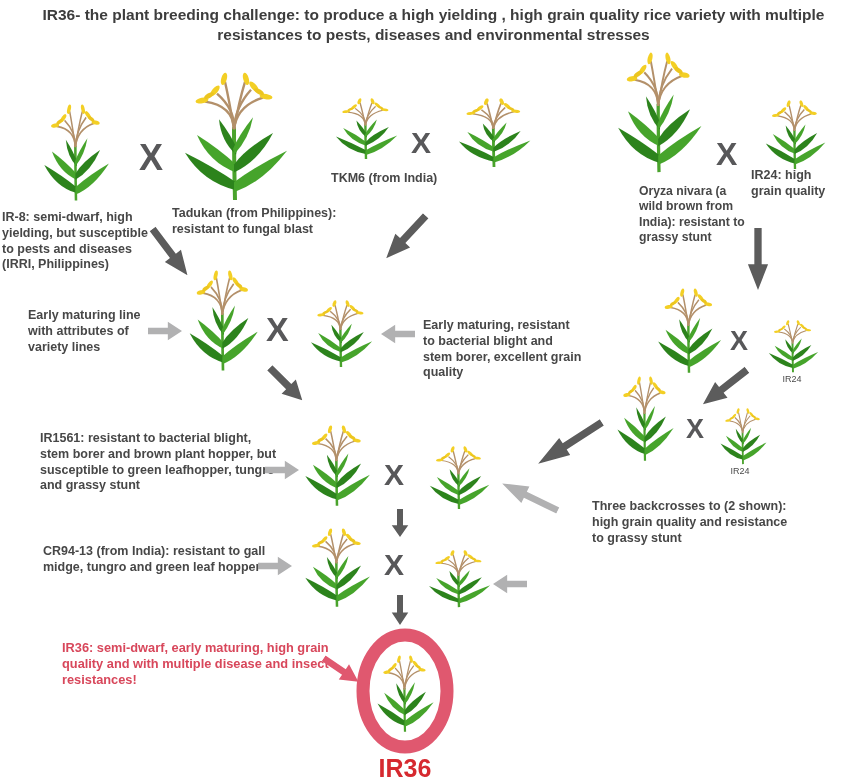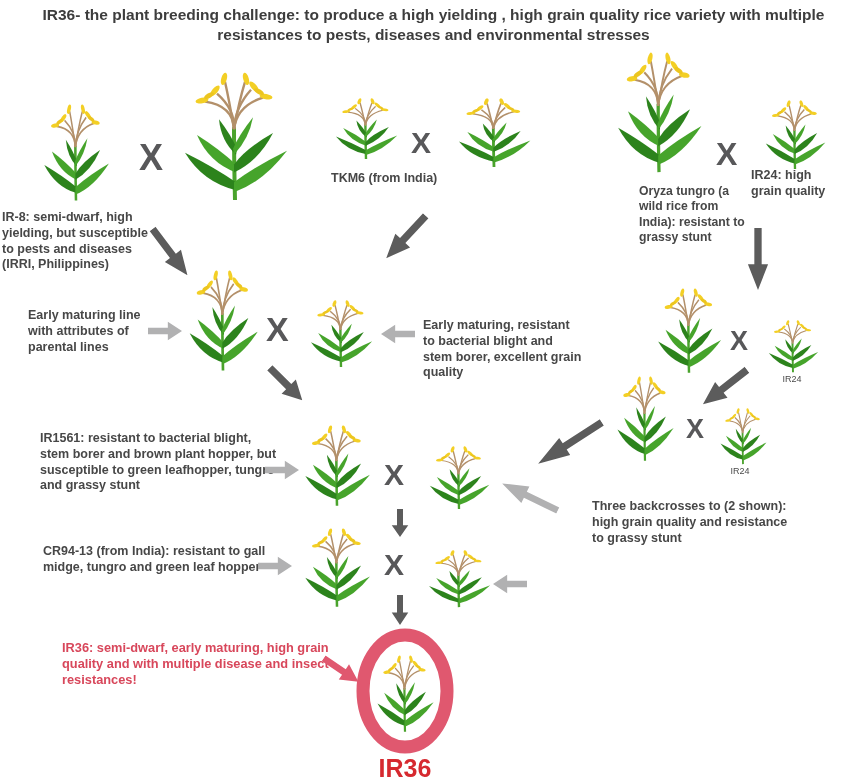--- a/index.html
+++ b/index.html
@@ -75,43 +75,44 @@
 
   <svg class="plant" style="left:610px;top:52px;width:98px;height:122px" viewBox="0 0 120 132" preserveAspectRatio="none">
       <use href="#plant-icon"></use>
     </svg>
   <div class="cross" style="left:716px;top:138px;font-size:32px">X</div>
   <svg class="plant" style="left:760px;top:100px;width:70px;height:70px" viewBox="0 0 120 132" preserveAspectRatio="none">
       <use href="#plant-icon"></use>
     </svg>
 
   <div class="lbl" style="left:2px;top:210px;width:150px">IR-8: semi-dwarf, high yielding, but susceptible to pests and diseases (IRRI, Philippines)</div>
+  <div class="lbl" style="left:172px;top:206px;width:184px">Tadukan (from Philippines): resistant to fungal blast</div>
   <div class="lbl" style="left:331px;top:171px;width:124px">TKM6 (from India)</div>
-  <div class="lbl" style="left:639px;top:184px;width:108px;font-size:12.2px">Oryza tungro (a wild rice from India): resistant to grassy stunt</div>
+  <div class="lbl" style="left:639px;top:184px;width:108px;font-size:12.2px">Oryza nivara (a wild brown from India): resistant to grassy stunt</div>
   <div class="lbl" style="left:751px;top:168px;width:80px">IR24: high grain quality</div>
 
   <svg class="arrow" style="left:141px;top:241px;width:58px;height:22px;transform:rotate(53deg)" viewBox="0 0 60 24" preserveAspectRatio="none">
       <use href="#arrow-icon"></use>
     </svg>
   <svg class="arrow" style="left:377px;top:226px;width:58px;height:22px;transform:rotate(133deg)" viewBox="0 0 60 24" preserveAspectRatio="none">
       <use href="#arrow-icon"></use>
     </svg>
   <svg class="arrow" style="left:727px;top:248px;width:62px;height:22px;transform:rotate(90deg)" viewBox="0 0 60 24" preserveAspectRatio="none">
       <use href="#arrow-icon"></use>
     </svg>
 
   <svg class="plant" style="left:183px;top:270px;width:80px;height:102px" viewBox="0 0 120 132" preserveAspectRatio="none">
       <use href="#plant-icon"></use>
     </svg>
   <div class="cross" style="left:266px;top:312px;font-size:34px">X</div>
   <svg class="plant" style="left:305px;top:300px;width:72px;height:68px" viewBox="0 0 120 132" preserveAspectRatio="none">
       <use href="#plant-icon"></use>
     </svg>
 
-  <div class="lbl" style="left:28px;top:308px;width:122px">Early maturing line with attributes of parental lines</div>
+  <div class="lbl" style="left:28px;top:308px;width:122px">Early maturing line with attributes of variety lines</div>
   <svg class="arrow light" style="left:148px;top:321px;width:34px;height:20px" viewBox="0 0 60 24" preserveAspectRatio="none">
       <use href="#arrow-icon"></use>
     </svg>
   <svg class="arrow light" style="left:381px;top:324px;width:34px;height:20px;transform:rotate(180deg)" viewBox="0 0 60 24" preserveAspectRatio="none">
       <use href="#arrow-icon"></use>
     </svg>
   <div class="lbl" style="left:423px;top:318px;width:160px">Early maturing, resistant to bacterial blight and stem borer, excellent grain quality</div>
 
   <svg class="plant" style="left:652px;top:288px;width:74px;height:86px" viewBox="0 0 120 132" preserveAspectRatio="none">
       <use href="#plant-icon"></use>

